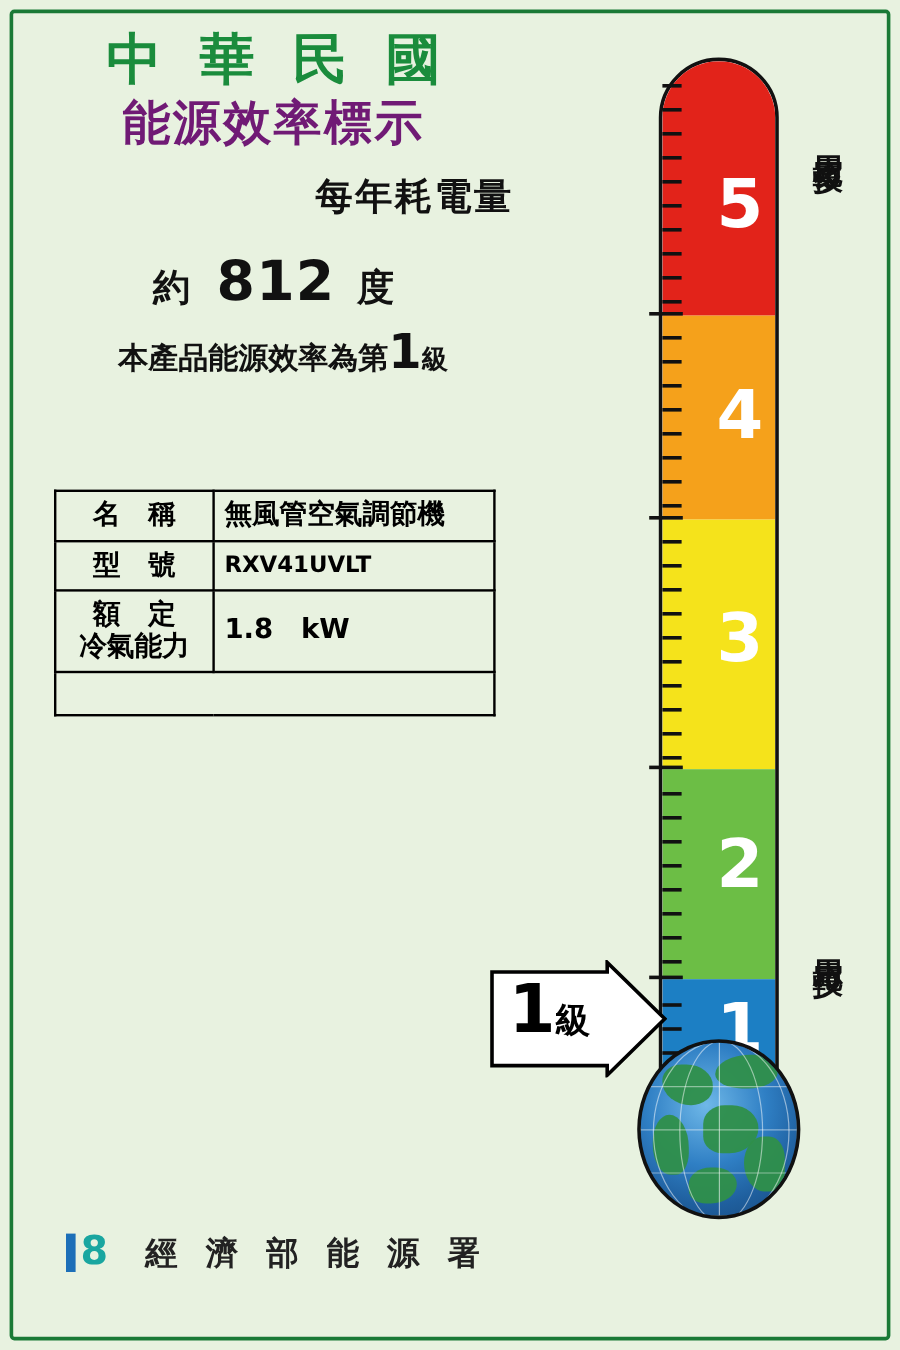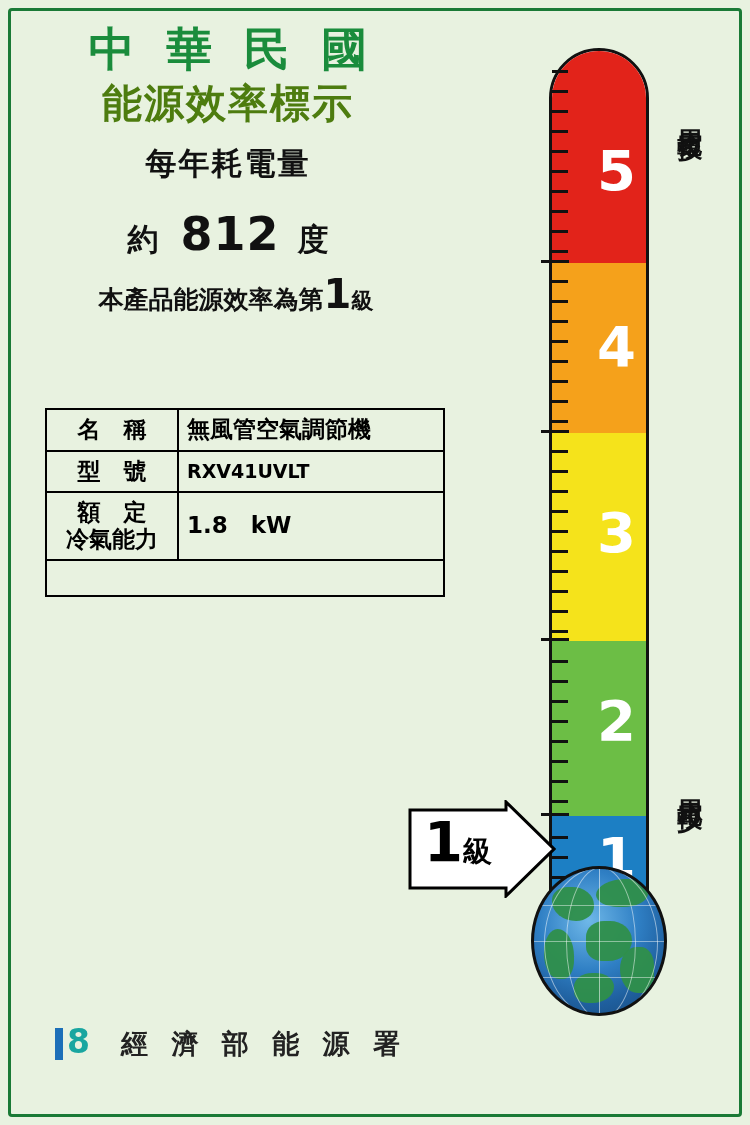--- a/index.html
+++ b/index.html
@@ -41,32 +41,32 @@
     font-weight: bold;
     color: #1a8c3c;
     letter-spacing: 10px;
     text-align: center;
     line-height: 1.15;
     margin-left: 10px;
   }
   .title2 {
     font-size: 40px;
     font-weight: bold;
-    color: #4d7c0f;
+    color: #701a75;
     letter-spacing: 2px;
     text-align: center;
     line-height: 1.2;
     margin-top: 2px;
   }
   .title3 {
     font-size: 31px;
     font-weight: bold;
     color: #111;
     letter-spacing: 2px;
-    text-align: center;
+    text-align: right;
     margin-top: 16px;
   }
   .kwh-row {
     margin-top: 22px;
     text-align: center;
     white-space: nowrap;
   }
   .kwh-row .approx {
     font-size: 31px;
     font-weight: bold;
@@ -106,21 +106,21 @@
     font-size: 22px;
     font-weight: bold;
     color: #111;
   }
 
   
   table.spec {
     position: absolute;
     left: 45px;
     top: 408px;
-    width: 400px;
+    width: 368px;
     border-collapse: collapse;
     background: #e8f2e0;
     border-radius: 25px;
   }
   table.spec td {
     border: 2px solid #000;
     padding: 0;
     vertical-align: middle;
     color: #000;
   }

